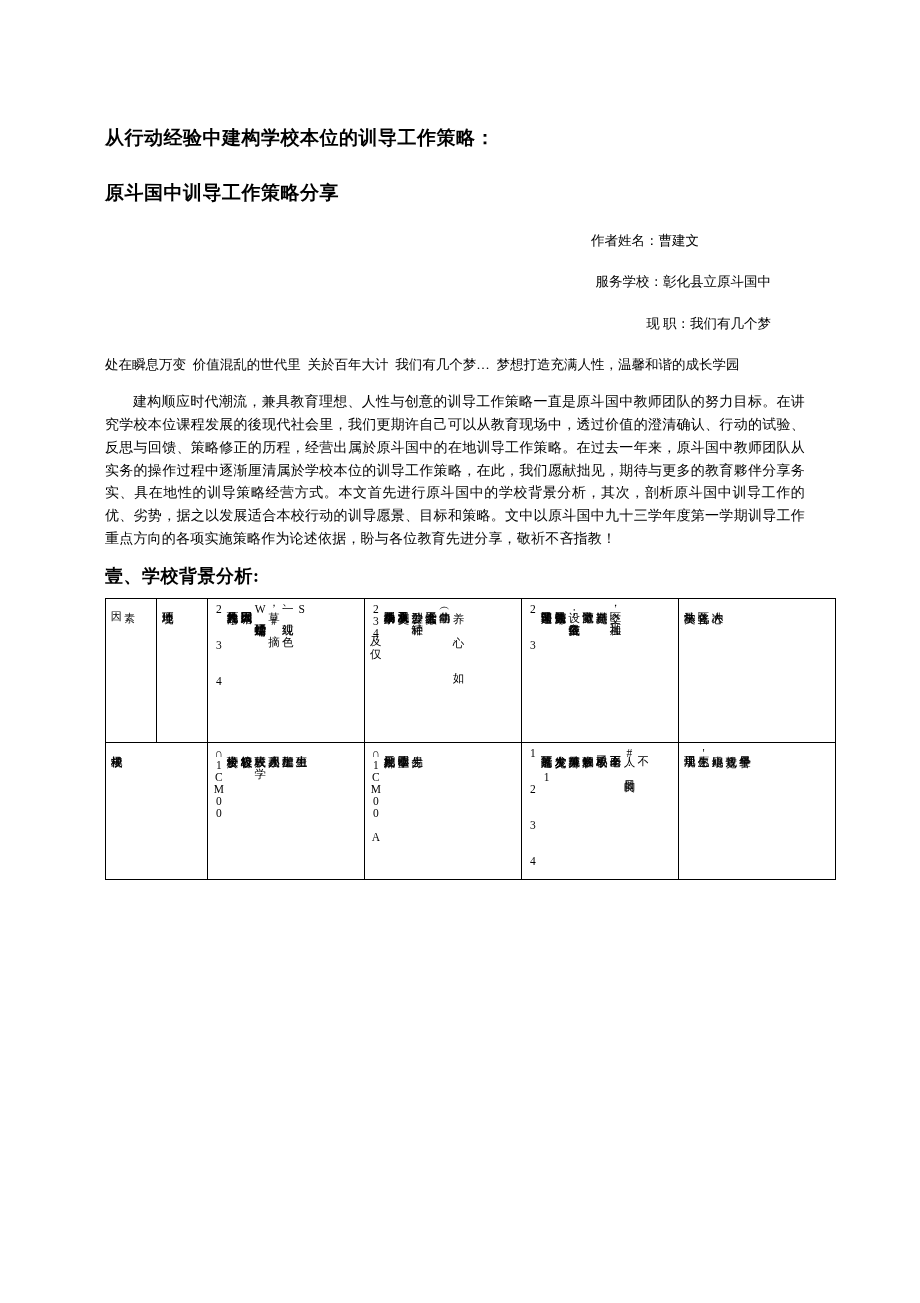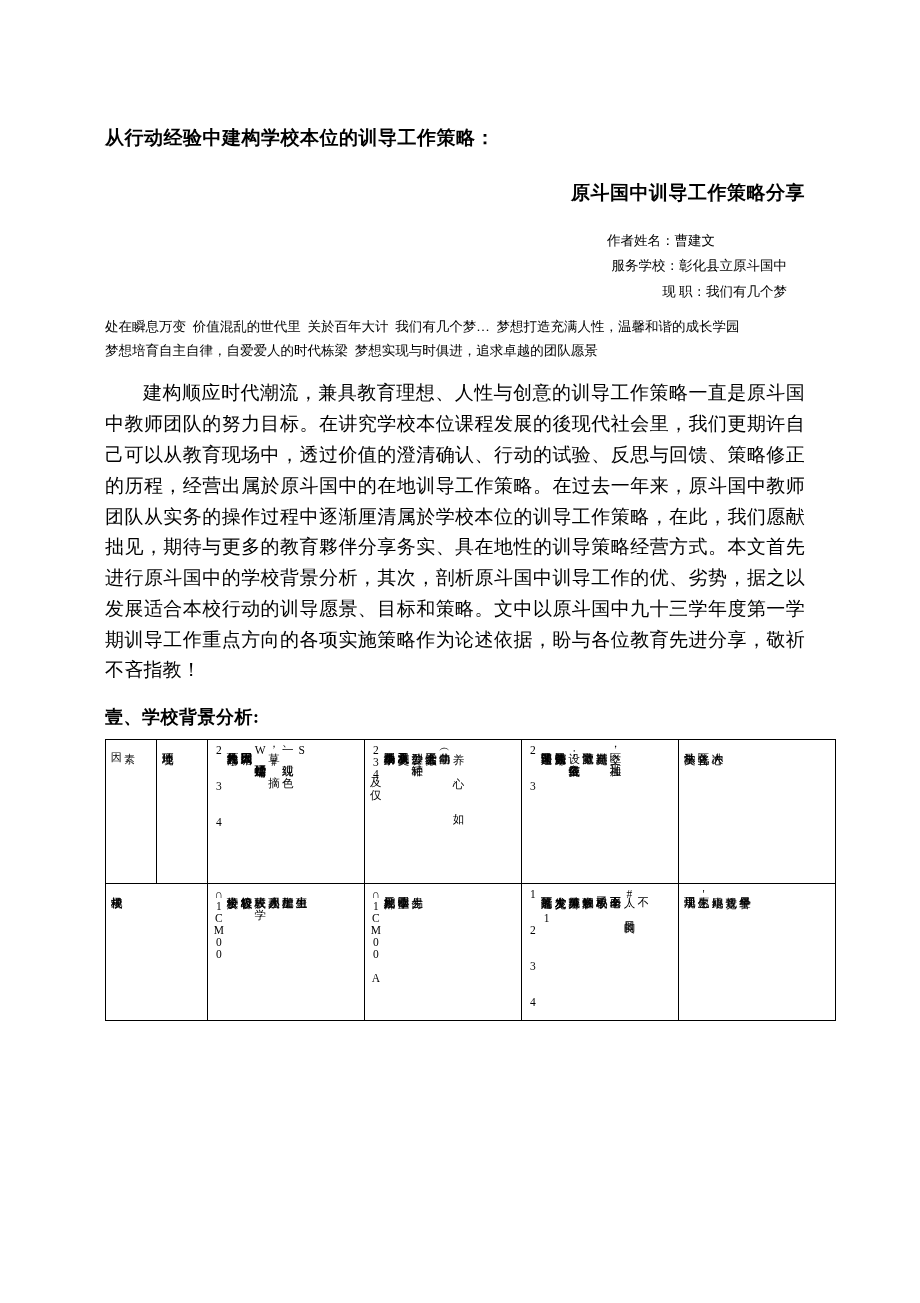--- a/index.html
+++ b/index.html
@@ -31,45 +31,45 @@
   .title-main {
     font-size: 19px;
     font-weight: bold;
     letter-spacing: 0.5px;
     line-height: 1.4;
     margin: 0 0 28px 0;
   }
   .title-sub {
     font-size: 19px;
     font-weight: bold;
-    text-align: right;
+    text-align: left;
     letter-spacing: 0.5px;
     margin: 0 0 22px 0;
   }
   .meta-line {
     font-size: 13.5px;
     text-align: right;
     line-height: 1.9;
-    margin: 0;
+    margin: 16px;
     padding-right: 8px;
   }
   .meta-line.m1 { padding-right: 90px; }
   .meta-line.m2 { padding-right: 18px; }
   .meta-line.m3 { padding-right: 18px; }
 
   .poem {
     margin-top: 10px;
     font-size: 13.5px;
     line-height: 1.85;
   }
   .poem div { white-space: pre-wrap; }
 
   .body-para {
     margin-top: 14px;
-    font-size: 19px;
+    font-size: 14px;
     line-height: 1.62;
     text-align: justify;
     text-indent: 2em;
     letter-spacing: 0.2px;
   }
   .section-head {
     margin-top: 8px;
     margin-bottom: 10px;
     font-size: 18px;
     font-weight: bold;
@@ -124,21 +124,20 @@
 
     <h1 class="title-main">从行动经验中建构学校本位的训导工作策略：</h1>
     <h2 class="title-sub">原斗国中训导工作策略分享</h2>
 
     <p class="meta-line m1">作者姓名：曹建文</p>
     <p class="meta-line m2">服务学校：彰化县立原斗国中</p>
     <p class="meta-line m3">现    职：我们有几个梦</p>
 
     <div class="poem">
       <div>处在瞬息万变  价值混乱的世代里  关於百年大计  我们有几个梦…  梦想打造充满人性，温馨和谐的成长学园</div>
-      <div>梦想培育自主自律，自爱爱人的时代栋梁  梦想实现与时俱进，追求卓越的团队愿景</div>
     </div>
 
     <p class="body-para">建构顺应时代潮流，兼具教育理想、人性与创意的训导工作策略一直是原斗国中教师团队的努力目标。在讲究学校本位课程发展的後现代社会里，我们更期许自己可以从教育现场中，透过价值的澄清确认、行动的试验、反思与回馈、策略修正的历程，经营出属於原斗国中的在地训导工作策略。在过去一年来，原斗国中教师团队从实务的操作过程中逐渐厘清属於学校本位的训导工作策略，在此，我们愿献拙见，期待与更多的教育夥伴分享务实、具在地性的训导策略经营方式。本文首先进行原斗国中的学校背景分析，其次，剖析原斗国中训导工作的优、劣势，据之以发展适合本校行动的训导愿景、目标和策略。文中以原斗国中九十三学年度第一学期训导工作重点方向的各项实施策略作为论述依据，盼与各位教育先进分享，敬祈不吝指教！</p>
 
     <h3 class="section-head">壹、学校背景分析:</h3>
 
     <table class="swot">
       <tbody>
           <tr class="r1">
         <td class="rowhead corner">

